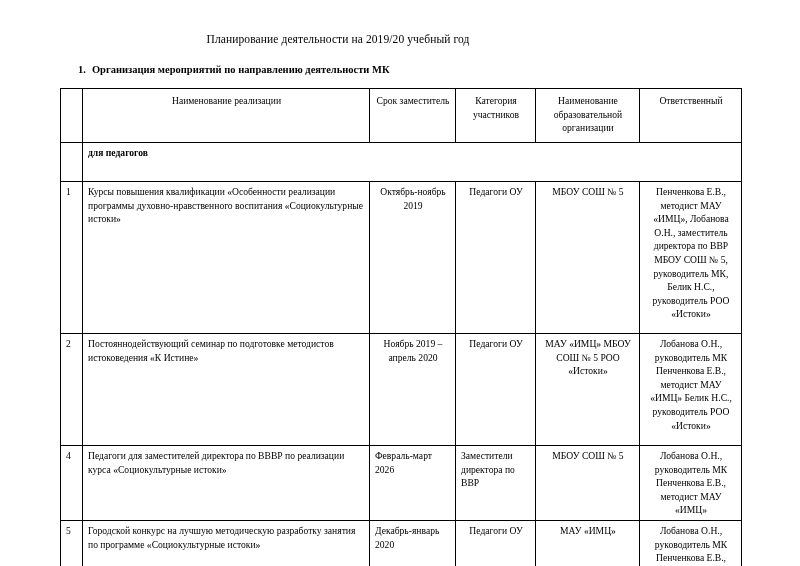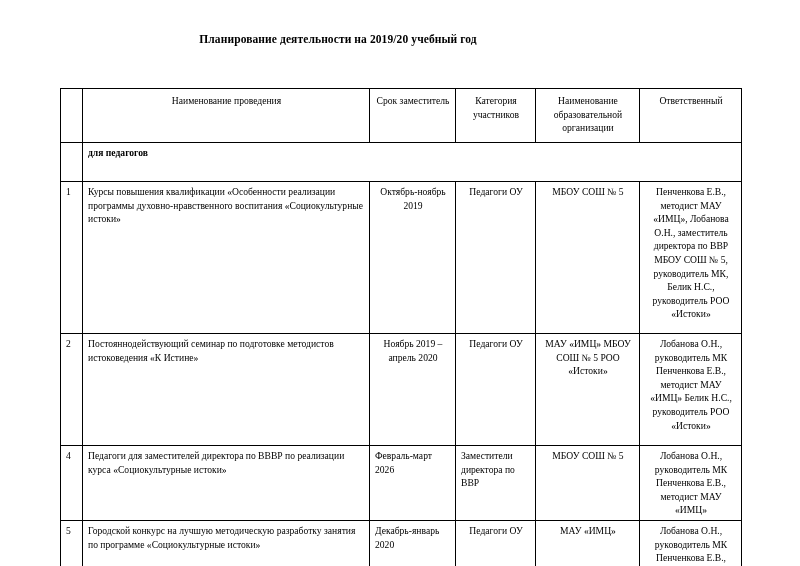--- a/index.html
+++ b/index.html
@@ -25,21 +25,21 @@
   }
 
   
   .doc-title {
     position: absolute;
     top: 33px;
     left: 0;
     width: 676px;
     text-align: center;
     font-size: 11.5px;
-    font-weight: bold;
+    font-weight: normal;
     letter-spacing: 0.1px;
   }
 
   
   .section-heading {
     position: absolute;
     top: 64px;
     left: 78px;
     font-size: 10.5px;
     font-weight: bold;
@@ -117,36 +117,39 @@
     text-align: left;
   }
 </style>
 </head>
 <body>
 
 <div class="page">
 
   <div class="doc-title">Планирование деятельности на 2019/20 учебный год</div>
 
+  <div class="section-heading">
+    <span class="num">1.</span><span>Организация мероприятий по направлению деятельности МК</span>
+  </div>
 
   <div class="tbl-wrap">
     <table class="plan">
       <colgroup>
         <col class="c-num">
           <col class="c-name">
           <col class="c-date">
         <col class="c-part">
           <col class="c-org">
           <col class="c-resp">
       </colgroup>
       <tbody id="tbody">
 
       <tr class="head">
             <td style="height: 45px;"></td>
-            <td>Наименование проведения</td>
+            <td>Наименование реализации</td>
             <td>Срок заместитель</td>
             <td>Категория участников</td>
             <td>Наименование образовательной организации</td>
             <td>Ответственный</td>
           </tr>
           <tr class="group">
             <td style="height: 19px;"></td>
             <td class="grp-label" colspan="5">для педагогов</td>
           </tr>
           <tr class="data">

